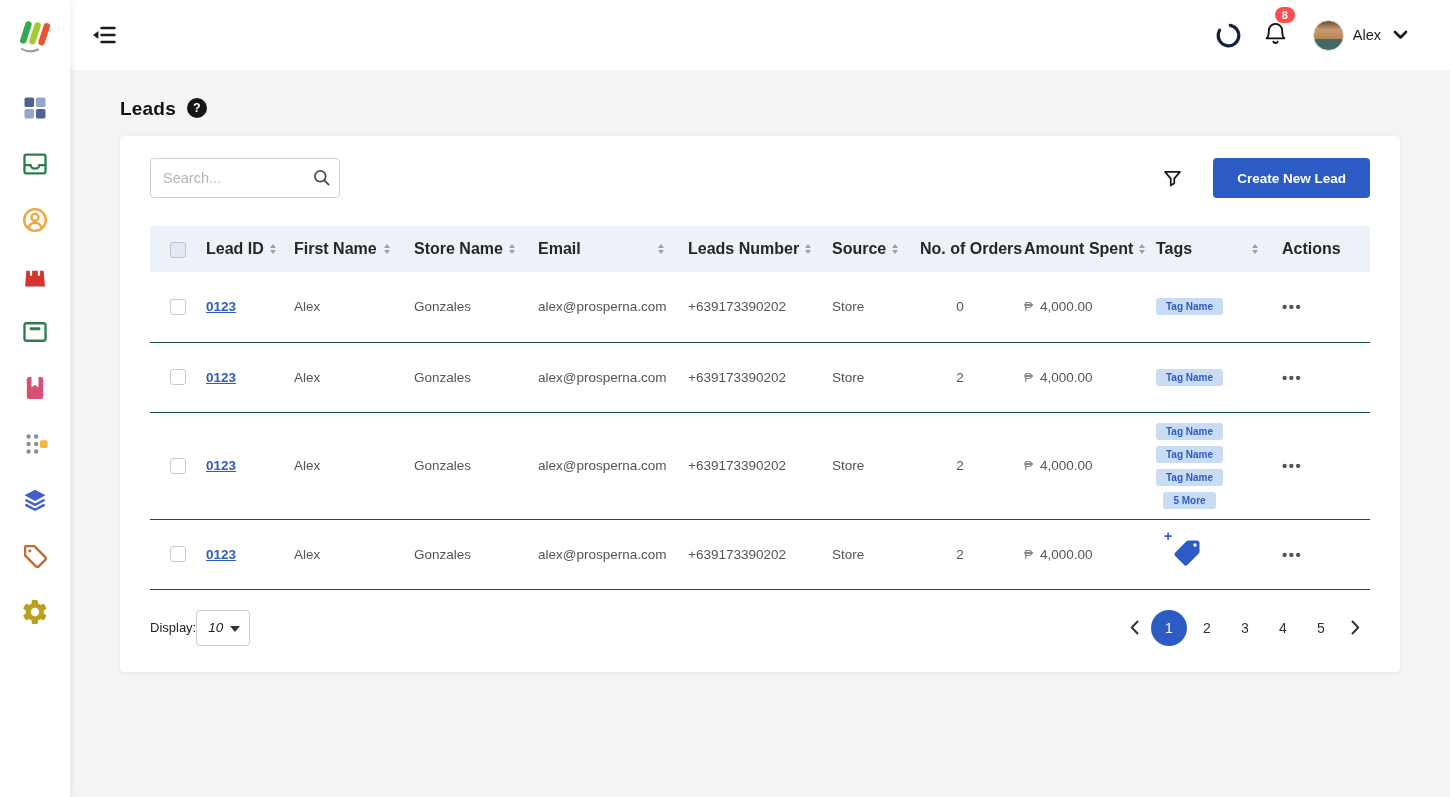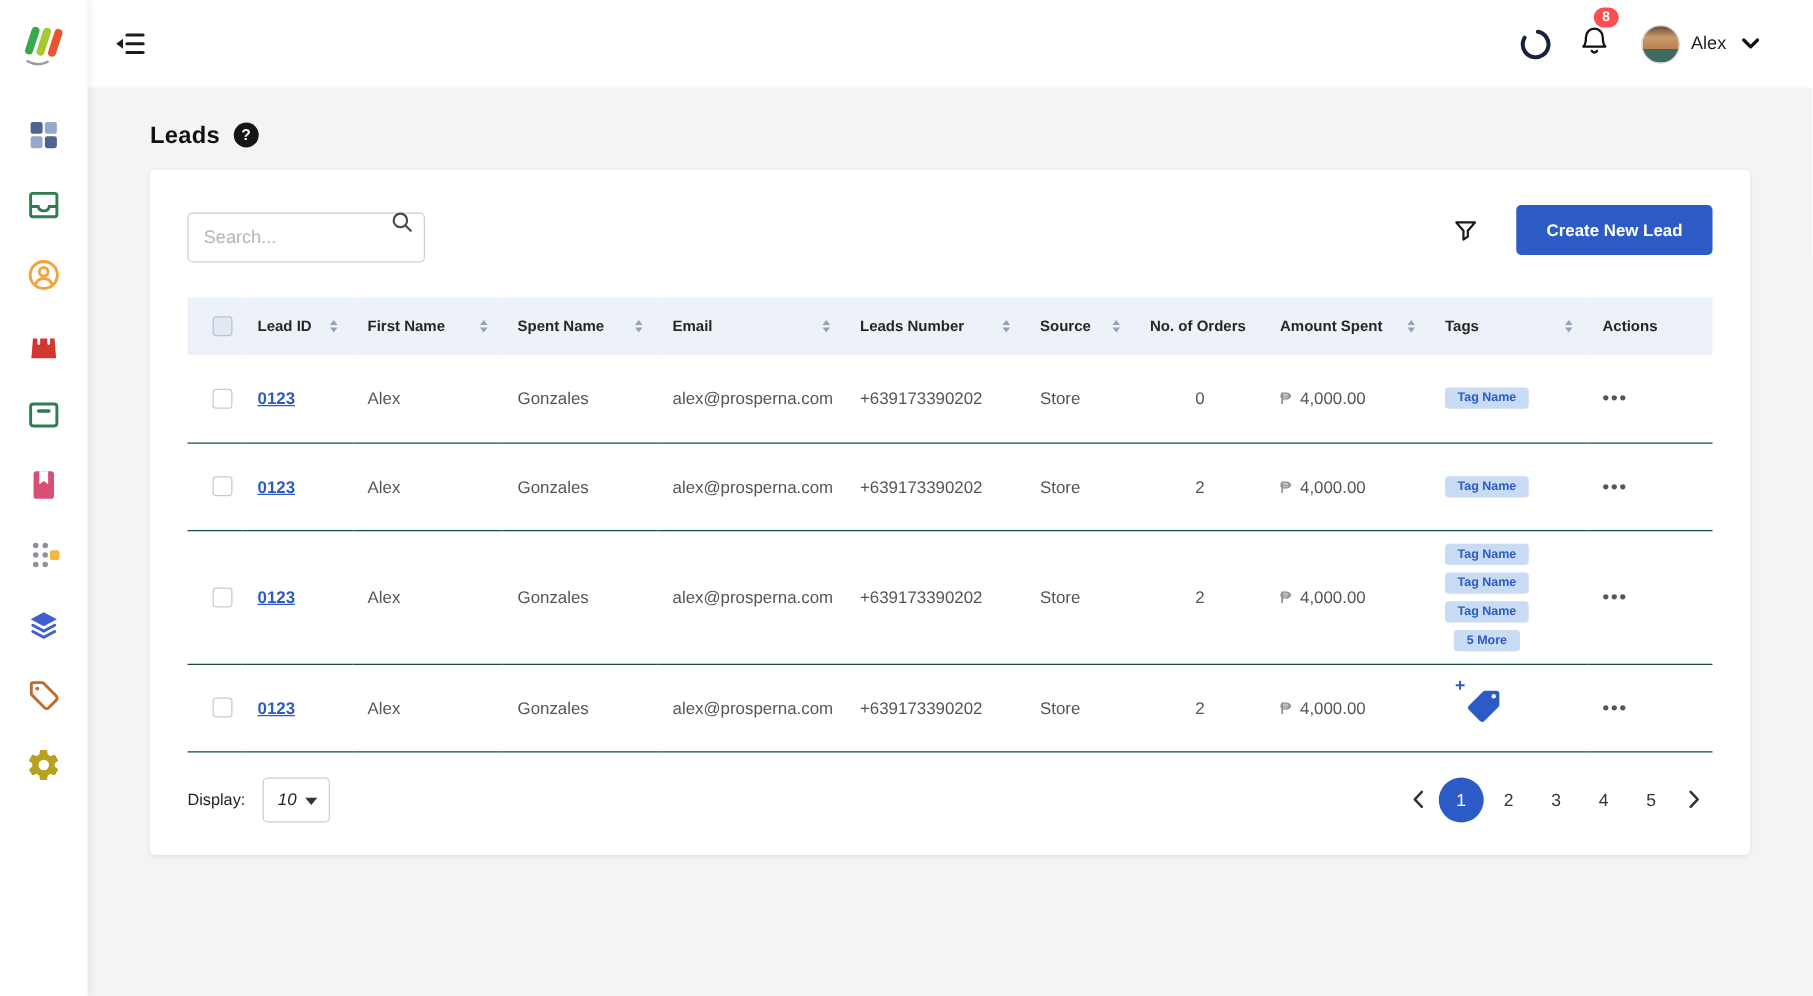--- a/index.html
+++ b/index.html
@@ -59,36 +59,36 @@
   .help{
     width:20px;height:20px;border-radius:50%;background:#151515;color:#fff;
     font-size:12.5px;font-weight:700;display:inline-flex;align-items:center;justify-content:center;cursor:pointer;
   }
   .card{background:#fff;border-radius:4px;box-shadow:0 1px 4px rgba(0,0,0,.07);padding:22px 30px 26px}
 
   .card-toolbar{display:flex;align-items:center;justify-content:space-between;margin-bottom:28px}
   .search-box{position:relative;width:190px}
   .search-input{
     width:100%;height:40px;border:1px solid #cfcfcf;border-radius:4px;
-    padding:0 36px 0 12px;font-size:14.5px;font-family:inherit;color:#0c4a6e;outline:none;margin-top:12px;
+    padding:0 36px 0 12px;font-size:14.5px;font-family:inherit;color:#0c4a6e;outline:none;
   }
   .search-input::placeholder{color:#b5b5b5}
   .search-ic{position:absolute;right:9px;top:10px;cursor:pointer;display:flex}
   .toolbar-right{display:flex;align-items:center;gap:30px}
   .filter-ic{cursor:pointer;display:flex}
   .primary-btn{
     background:var(--blue);color:#fff;border:none;border-radius:4px;height:40px;
     padding:12px 24px;font-size:13.5px;font-weight:700;font-family:inherit;cursor:pointer;text-align:center;
   }
 
   
   .leads-table{width:100%;border-collapse:collapse;table-layout:fixed;font-size:13.5px;color:#555}
   .leads-table th{
     background:var(--thead-bg);height:46px;padding:0 12px;text-align:left;
-    font-size:12px;color:#262626;white-space:nowrap;
+    font-size:16px;color:#262626;white-space:nowrap;
   }
   .leads-table th:first-child,.leads-table td:first-child{padding-left:20px}
   .th-inner{display:flex;align-items:center;justify-content:space-between;font-weight:700}
   .sort-icon{display:inline-flex;flex-direction:column;gap:2px;margin-left:6px;cursor:pointer}
   .sort-icon .tri-up{width:0;height:0;border-left:3.5px solid transparent;border-right:3.5px solid transparent;border-bottom:4.5px solid #96a1b5}
   .sort-icon .tri-down{width:0;height:0;border-left:3.5px solid transparent;border-right:3.5px solid transparent;border-top:4.5px solid #96a1b5}
 
   .leads-table tbody tr{height:70px}
   .leads-table td{border-bottom:1px solid #14532d;padding:10px 12px;vertical-align:middle;white-space:nowrap}
   .cb{display:inline-block;width:16px;height:16px;border:1.6px solid #c3cbd8;border-radius:3px;background:#fff;cursor:pointer;vertical-align:middle}
@@ -102,21 +102,21 @@
     display:inline-block;background:var(--chip-bg);color:var(--blue);
     font-size:10px;font-weight:700;padding:3px 10px;border-radius:3px;white-space:nowrap;
   }
   .add-tag{position:relative;display:inline-block;width:32px;height:32px;cursor:pointer;vertical-align:middle}
   .add-tag .plus{position:absolute;top:-10px;left:-7px;color:var(--blue);font-weight:700;font-size:14px}
   .add-tag svg{transform:rotate(90deg)}
   .dots{color:#555;font-size:15px;letter-spacing:1.5px;font-weight:700;cursor:pointer}
 
   
   .card-footer{display:flex;align-items:center;justify-content:space-between;margin-top:20px}
-  .display-group{display:flex;align-items:center;gap:14px;font-size:13px;color:#222}
+  .display-group{display:flex;align-items:center;font-size:13px;color:#222}
   .page-size{
     width:54px;height:36px;border:1px solid #ccc;border-radius:4px;background:#fff;
     display:flex;align-items:center;justify-content:space-between;padding:0 9px 0 11px;
     font-size:13.5px;cursor:pointer;font-style:italic;
   }
   .pagination{display:flex;align-items:center;gap:2px}
   .page{
     width:36px;height:36px;border-radius:50%;display:flex;align-items:center;justify-content:center;
     font-size:14px;color:#333;cursor:pointer;
   }
@@ -306,21 +306,21 @@
                 <div class="th-inner">
                   <span>First Name</span>
                   <span class="sort-icon">
                     <i class="tri-up"></i>
                     <i class="tri-down"></i>
                   </span>
                 </div>
               </th>
               <th>
                 <div class="th-inner">
-                  <span>Spent Name</span>
+                  <span>Store Name</span>
                   <span class="sort-icon">
                     <i class="tri-up"></i>
                     <i class="tri-down"></i>
                   </span>
                 </div>
               </th>
               <th>
                 <div class="th-inner">
                   <span>Email</span>
                   <span class="sort-icon">

